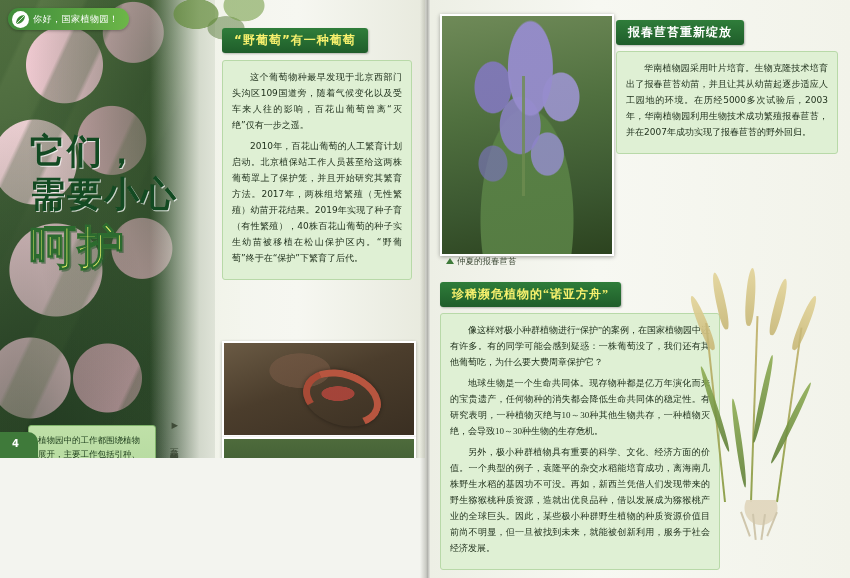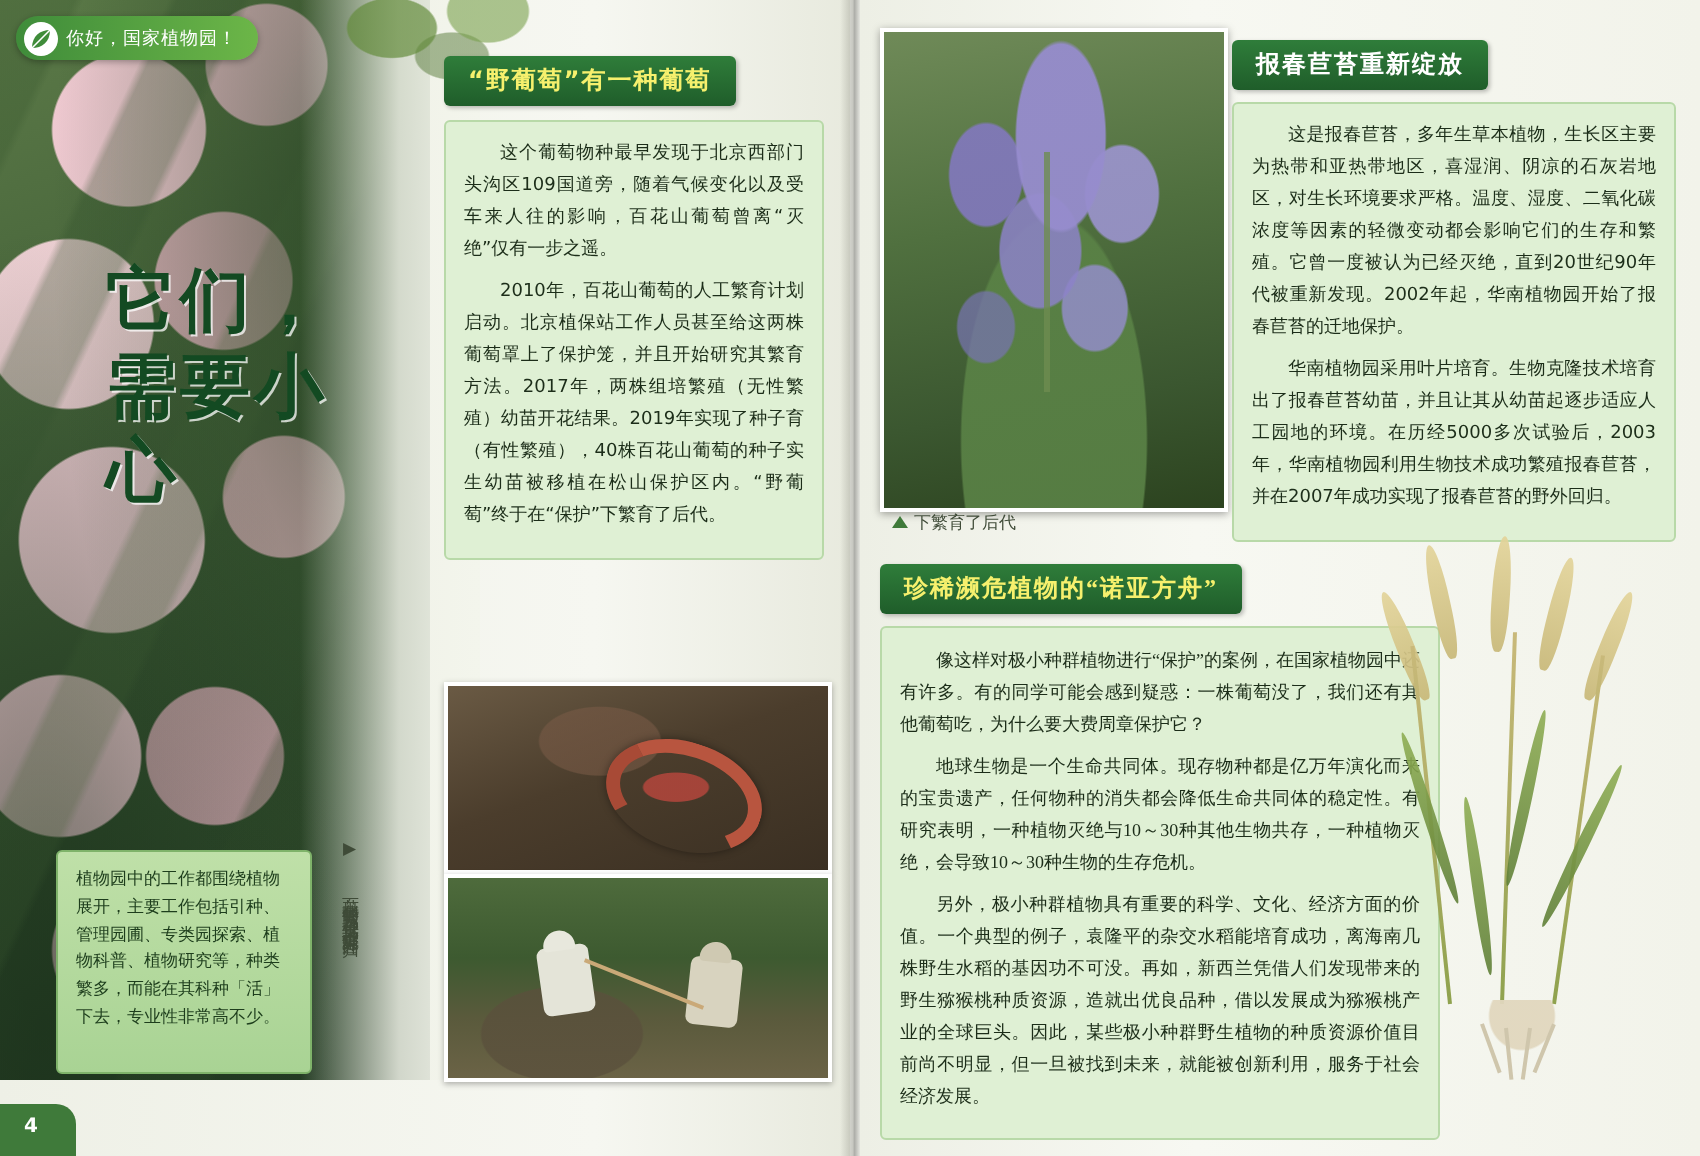--- a/index.html
+++ b/index.html
@@ -9,21 +9,21 @@
     background:#ffffff;
     position:relative;
   }
   .page{
     position:absolute;left:0;top:0;width:850px;height:578px;
     background:#f3f4ef;
     overflow:hidden;
   }
   
   .left-page{
-    position:absolute;left:0;top:0;width:425px;height:578px;
+    position:absolute;left:0;top:0;width:425px;height:458px;
     background:linear-gradient(90deg,#eef0e6 0%,#f6f7f1 70%,#e8eade 100%);
     overflow:hidden;
   }
   
   .flower-photo{
     position:absolute;left:0;top:0;width:215px;height:540px;
     background:
       radial-gradient(circle at 30% 12%, rgba(245,205,215,.95) 0 38px, rgba(0,0,0,0) 39px),
       radial-gradient(circle at 62% 6%, rgba(240,195,208,.9) 0 30px, rgba(0,0,0,0) 31px),
       radial-gradient(circle at 16% 30%, rgba(248,215,222,.92) 0 42px, rgba(0,0,0,0) 43px),
@@ -64,21 +64,20 @@
   
   .big-title{
     position:absolute;left:30px;top:130px;width:150px;
     color:#1f5c2a;font-weight:bold;
     font-family:"DejaVu Sans", sans-serif;
   }
   .bt-line{
     font-size:35px;line-height:1.22;letter-spacing:2px;
     color:#134a22;
     text-shadow:1px 1px 0 rgba(255,255,255,.75);
-    margin-left:23px;
   }
   .bt-accent{
     font-size:46px;line-height:1.15;letter-spacing:2px;font-weight:bold;
     color:#e8f46a;
     -webkit-text-stroke:1px #2c6b2f;
     text-shadow:2px 2px 0 rgba(40,90,45,.55);
     display:inline-block;
   }
   
   .note-box{
@@ -262,20 +261,23 @@
           <path d="M2 11 C2 5 6 2 11 2 C11 8 7 11 2 11 Z" fill="#3f8c3a"></path>
           <path d="M2 11 C5 8 8 5 11 2" stroke="#ffffff" stroke-width="0.8" fill="none"></path>
         </svg>
       </span>
       <span class="logo-text">你好，国家植物园！</span>
     </div>
 
     <div class="big-title">
       <div class="bt-line">它们，</div>
       <div class="bt-line">需要小心</div>
+      <div style="margin-top:6px;">
+        <span class="bt-accent">呵护</span>
+      </div>
     </div>
 
     <div class="note-box">
       <span>植物园中的工作都围绕植物展开，主要工作包括引种、管理园圃、专类园探索、植物科普、植物研究等，种类繁多，而能在其科种「活」下去，专业性非常高不少。</span>
     </div>
 
     <div class="caption-vert">▶ 百花山葡萄等繁育园（种子采集与种子采集野外回归）</div>
 
     <div class="page-num-left-bg"></div>
     <div class="page-num-left">4</div>
@@ -318,29 +320,28 @@
   </div>
 
   <div class="spine"></div>
 
   <div class="right-page"></div>
 
   <div class="photo photo-primula">
     <span class="primula-stem"></span>
   </div>
   <div class="caption-sm">
-    <span class="tri"></span><span>下繁育了后代</span>
+    <span class="tri"></span><span>仲夏的报春苣苔</span>
   </div>
 
   <div class="art2">
     <div>
       <span class="ribbon alt">报春苣苔重新绽放</span>
     </div>
     <div class="art2-body">
-      <p>这是报春苣苔，多年生草本植物，生长区主要为热带和亚热带地区，喜湿润、阴凉的石灰岩地区，对生长环境要求严格。温度、湿度、二氧化碳浓度等因素的轻微变动都会影响它们的生存和繁殖。它曾一度被认为已经灭绝，直到20世纪90年代被重新发现。2002年起，华南植物园开始了报春苣苔的迁地保护。</p>
       <p>华南植物园采用叶片培育。生物克隆技术培育出了报春苣苔幼苗，并且让其从幼苗起逐步适应人工园地的环境。在历经5000多次试验后，2003年，华南植物园利用生物技术成功繁殖报春苣苔，并在2007年成功实现了报春苣苔的野外回归。</p>
     </div>
   </div>
 
   <div class="art3">
     <div>
       <span class="ribbon yellow">珍稀濒危植物的“诺亚方舟”</span>
     </div>
     <div class="art3-body">
       <p>像这样对极小种群植物进行“保护”的案例，在国家植物园中还有许多。有的同学可能会感到疑惑：一株葡萄没了，我们还有其他葡萄吃，为什么要大费周章保护它？</p>

